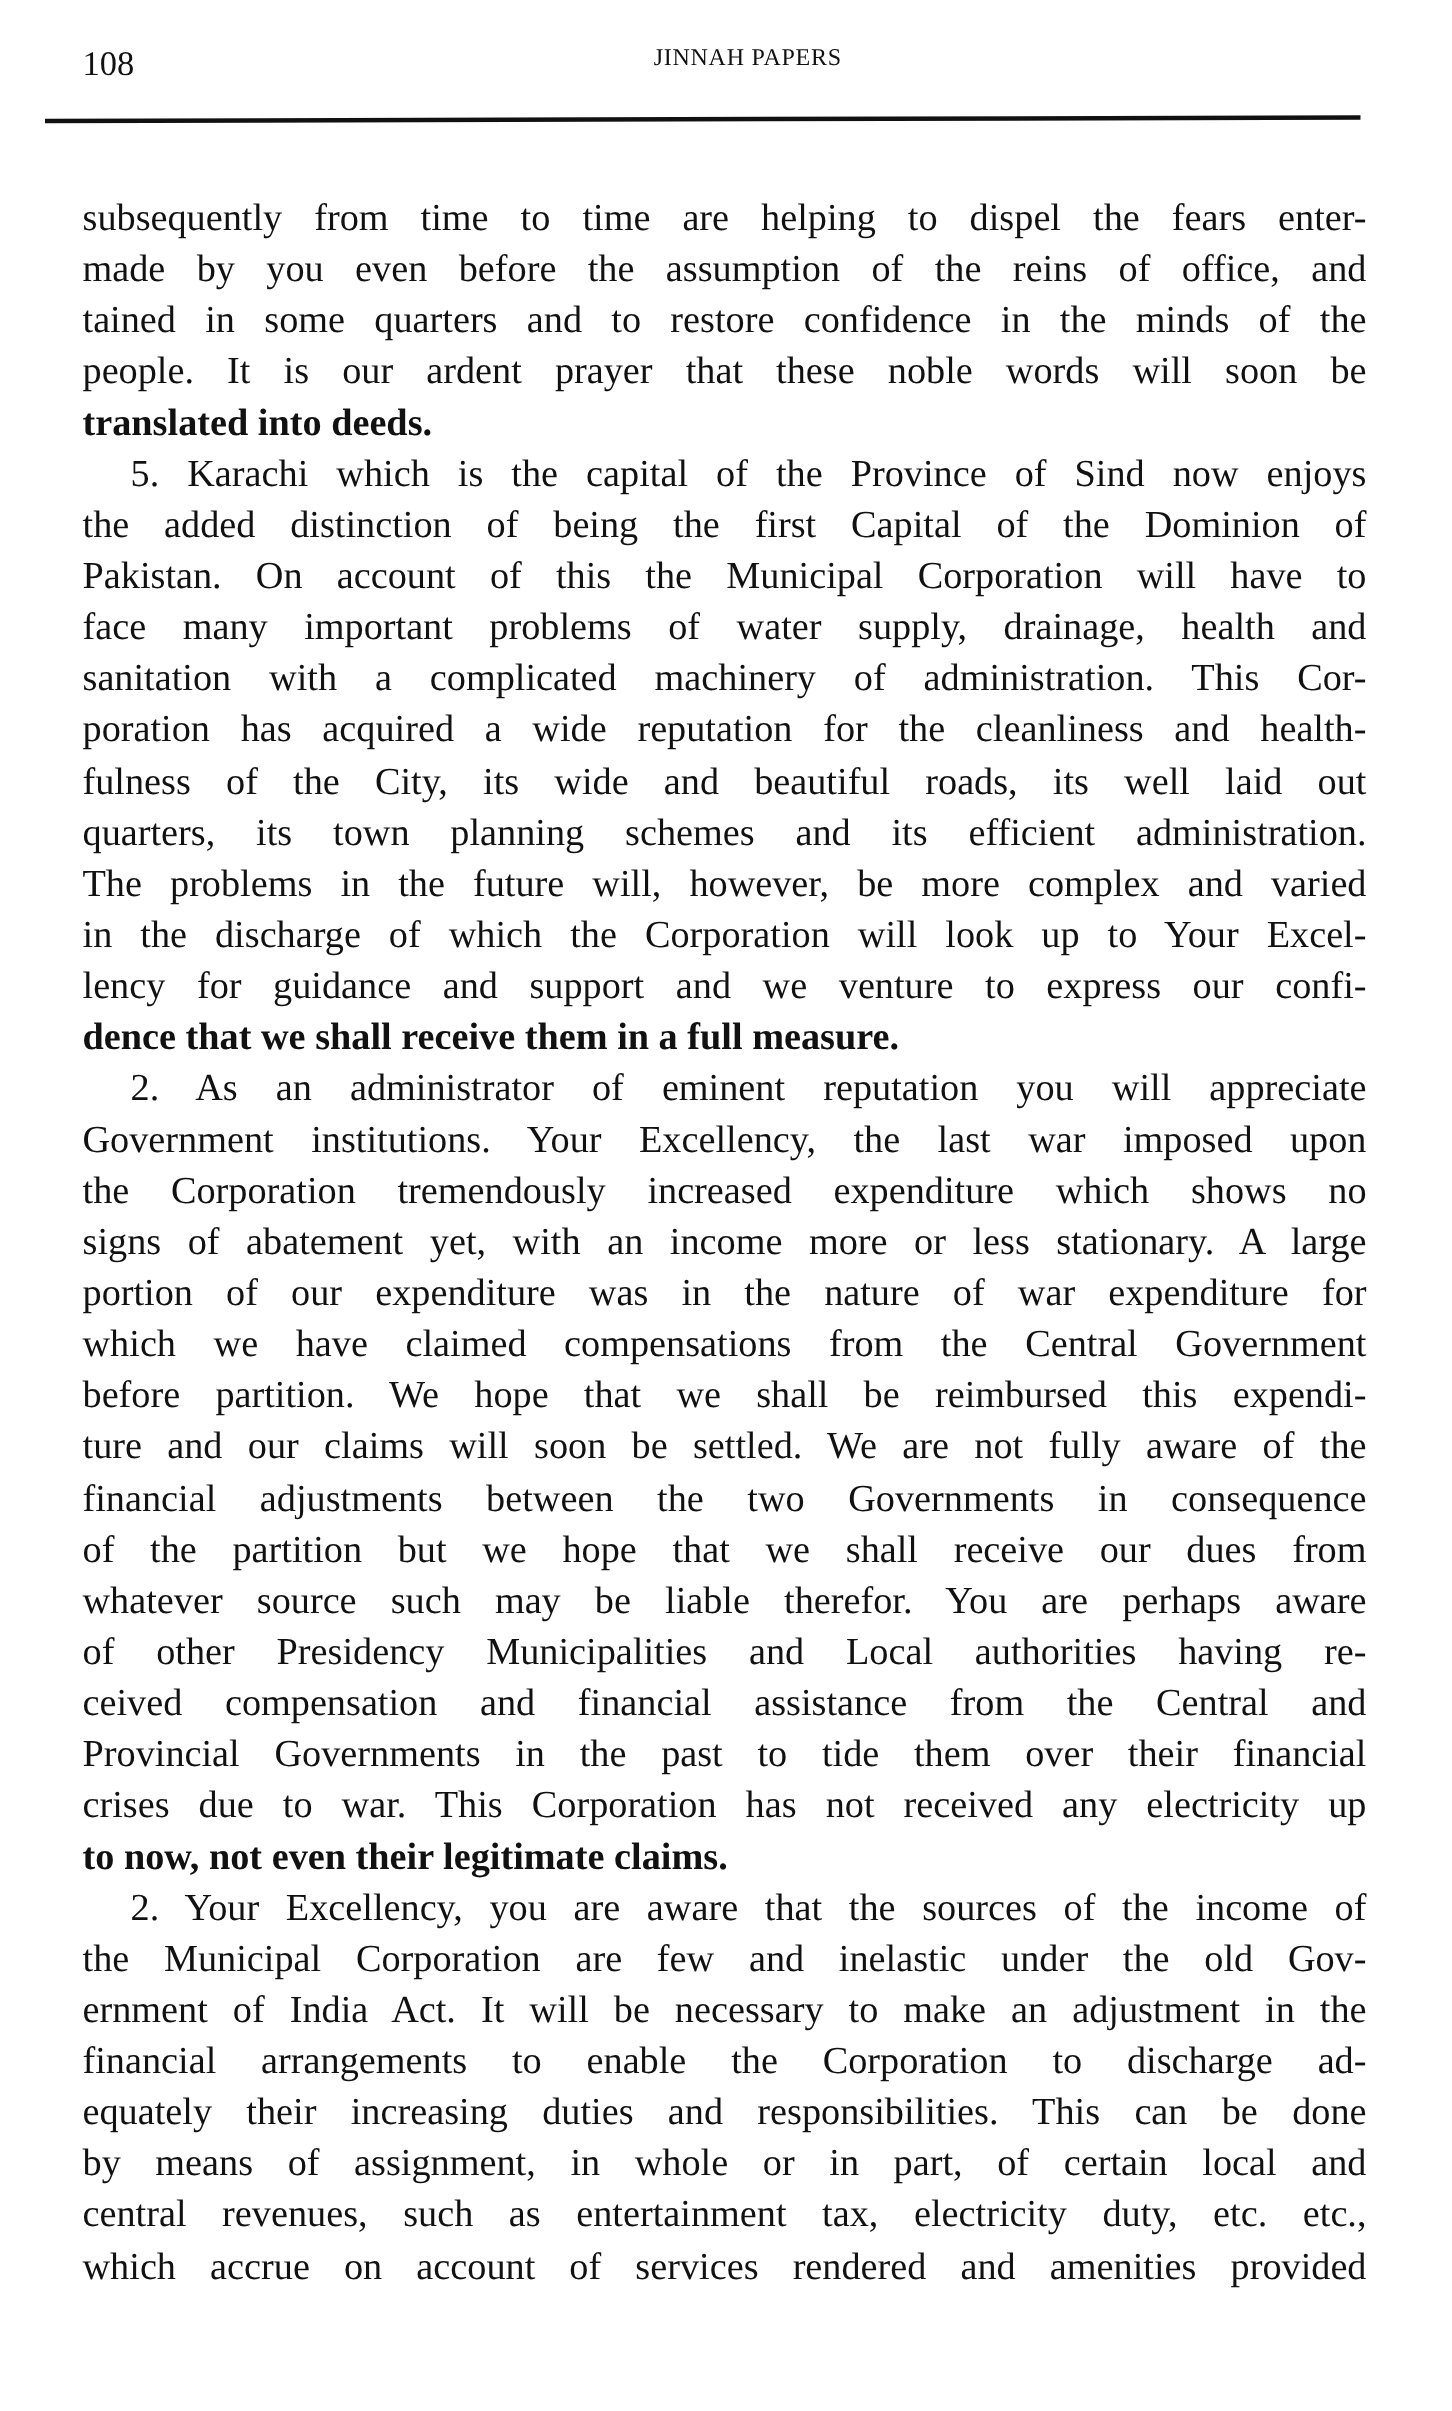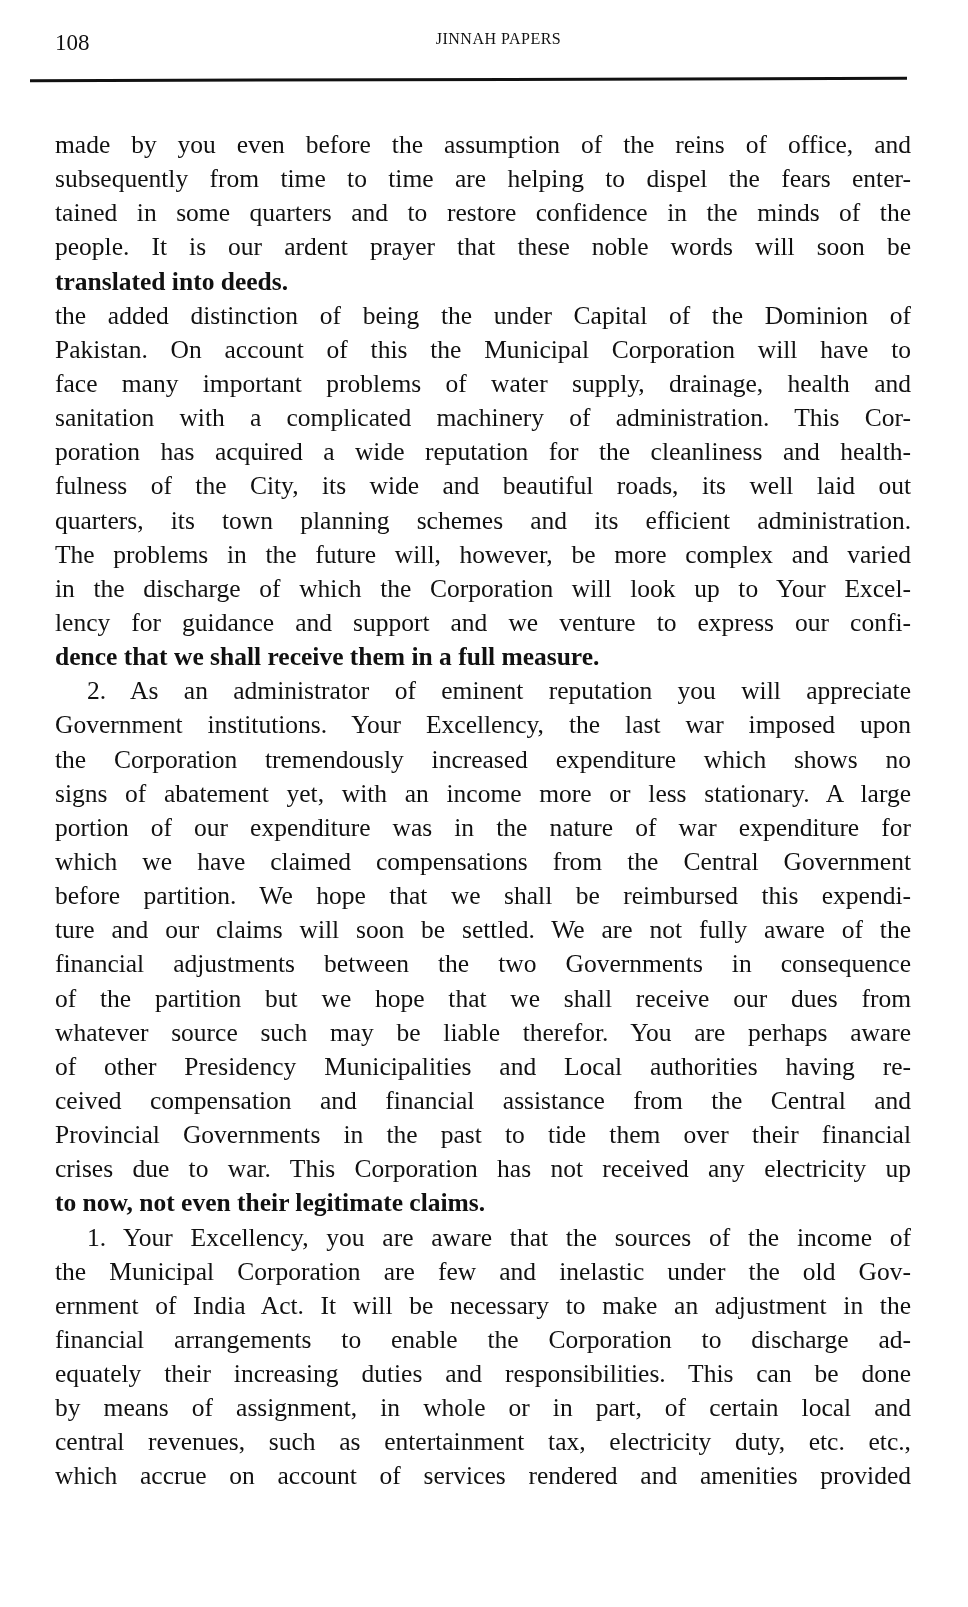--- a/index.html
+++ b/index.html
@@ -18,29 +18,30 @@
 
 <div class="header">
   <span class="page-num">108</span>
   <span class="running-head">JINNAH PAPERS</span>
 </div>
 <div class="rule"></div>
 
 <div class="body">
 
   <div>
+    <span class="line">subsequently from time to time are helping to dispel the fears enter-</span>
     <span class="line">made by you even before the assumption of the reins of office, and</span>
-    <span class="line">subsequently from time to time are helping to dispel the fears enter-</span>
     <span class="line">tained in some quarters and to restore confidence in the minds of the</span>
     <span class="line">people. It is our ardent prayer that these noble words will soon be</span>
     <span class="line last">translated into deeds.</span>
   </div>
 
   <div>
-    <span class="line">the added distinction of being the under Capital of the Dominion of</span>
+    <span class="line indent">5. Karachi which is the capital of the Province of Sind now enjoys</span>
+    <span class="line">the added distinction of being the first Capital of the Dominion of</span>
     <span class="line">Pakistan. On account of this the Municipal Corporation will have to</span>
     <span class="line">face many important problems of water supply, drainage, health and</span>
     <span class="line">sanitation with a complicated machinery of administration. This Cor-</span>
     <span class="line">poration has acquired a wide reputation for the cleanliness and health-</span>
     <span class="line">fulness of the City, its wide and beautiful roads, its well laid out</span>
     <span class="line">quarters, its town planning schemes and its efficient administration.</span>
     <span class="line">The problems in the future will, however, be more complex and varied</span>
     <span class="line">in the discharge of which the Corporation will look up to Your Excel-</span>
     <span class="line">lency for guidance and support and we venture to express our confi-</span>
     <span class="line last">dence that we shall receive them in a full measure.</span>
@@ -59,21 +60,21 @@
     <span class="line">of the partition but we hope that we shall receive our dues from</span>
     <span class="line">whatever source such may be liable therefor. You are perhaps aware</span>
     <span class="line">of other Presidency Municipalities and Local authorities having re-</span>
     <span class="line">ceived compensation and financial assistance from the Central and</span>
     <span class="line">Provincial Governments in the past to tide them over their financial</span>
     <span class="line">crises due to war. This Corporation has not received any electricity up</span>
     <span class="line last">to now, not even their legitimate claims.</span>
   </div>
 
   <div>
-    <span class="line indent">1. Your Excellency, you are aware that the sources of the income of</span>
+    <span class="line indent">2. Your Excellency, you are aware that the sources of the income of</span>
     <span class="line">the Municipal Corporation are few and inelastic under the old Gov-</span>
     <span class="line">ernment of India Act. It will be necessary to make an adjustment in the</span>
     <span class="line">financial arrangements to enable the Corporation to discharge ad-</span>
     <span class="line">equately their increasing duties and responsibilities. This can be done</span>
     <span class="line">by means of assignment, in whole or in part, of certain local and</span>
     <span class="line">central revenues, such as entertainment tax, electricity duty, etc. etc.,</span>
     <span class="line">which accrue on account of services rendered and amenities provided</span>
   </div>
 </div>
 

